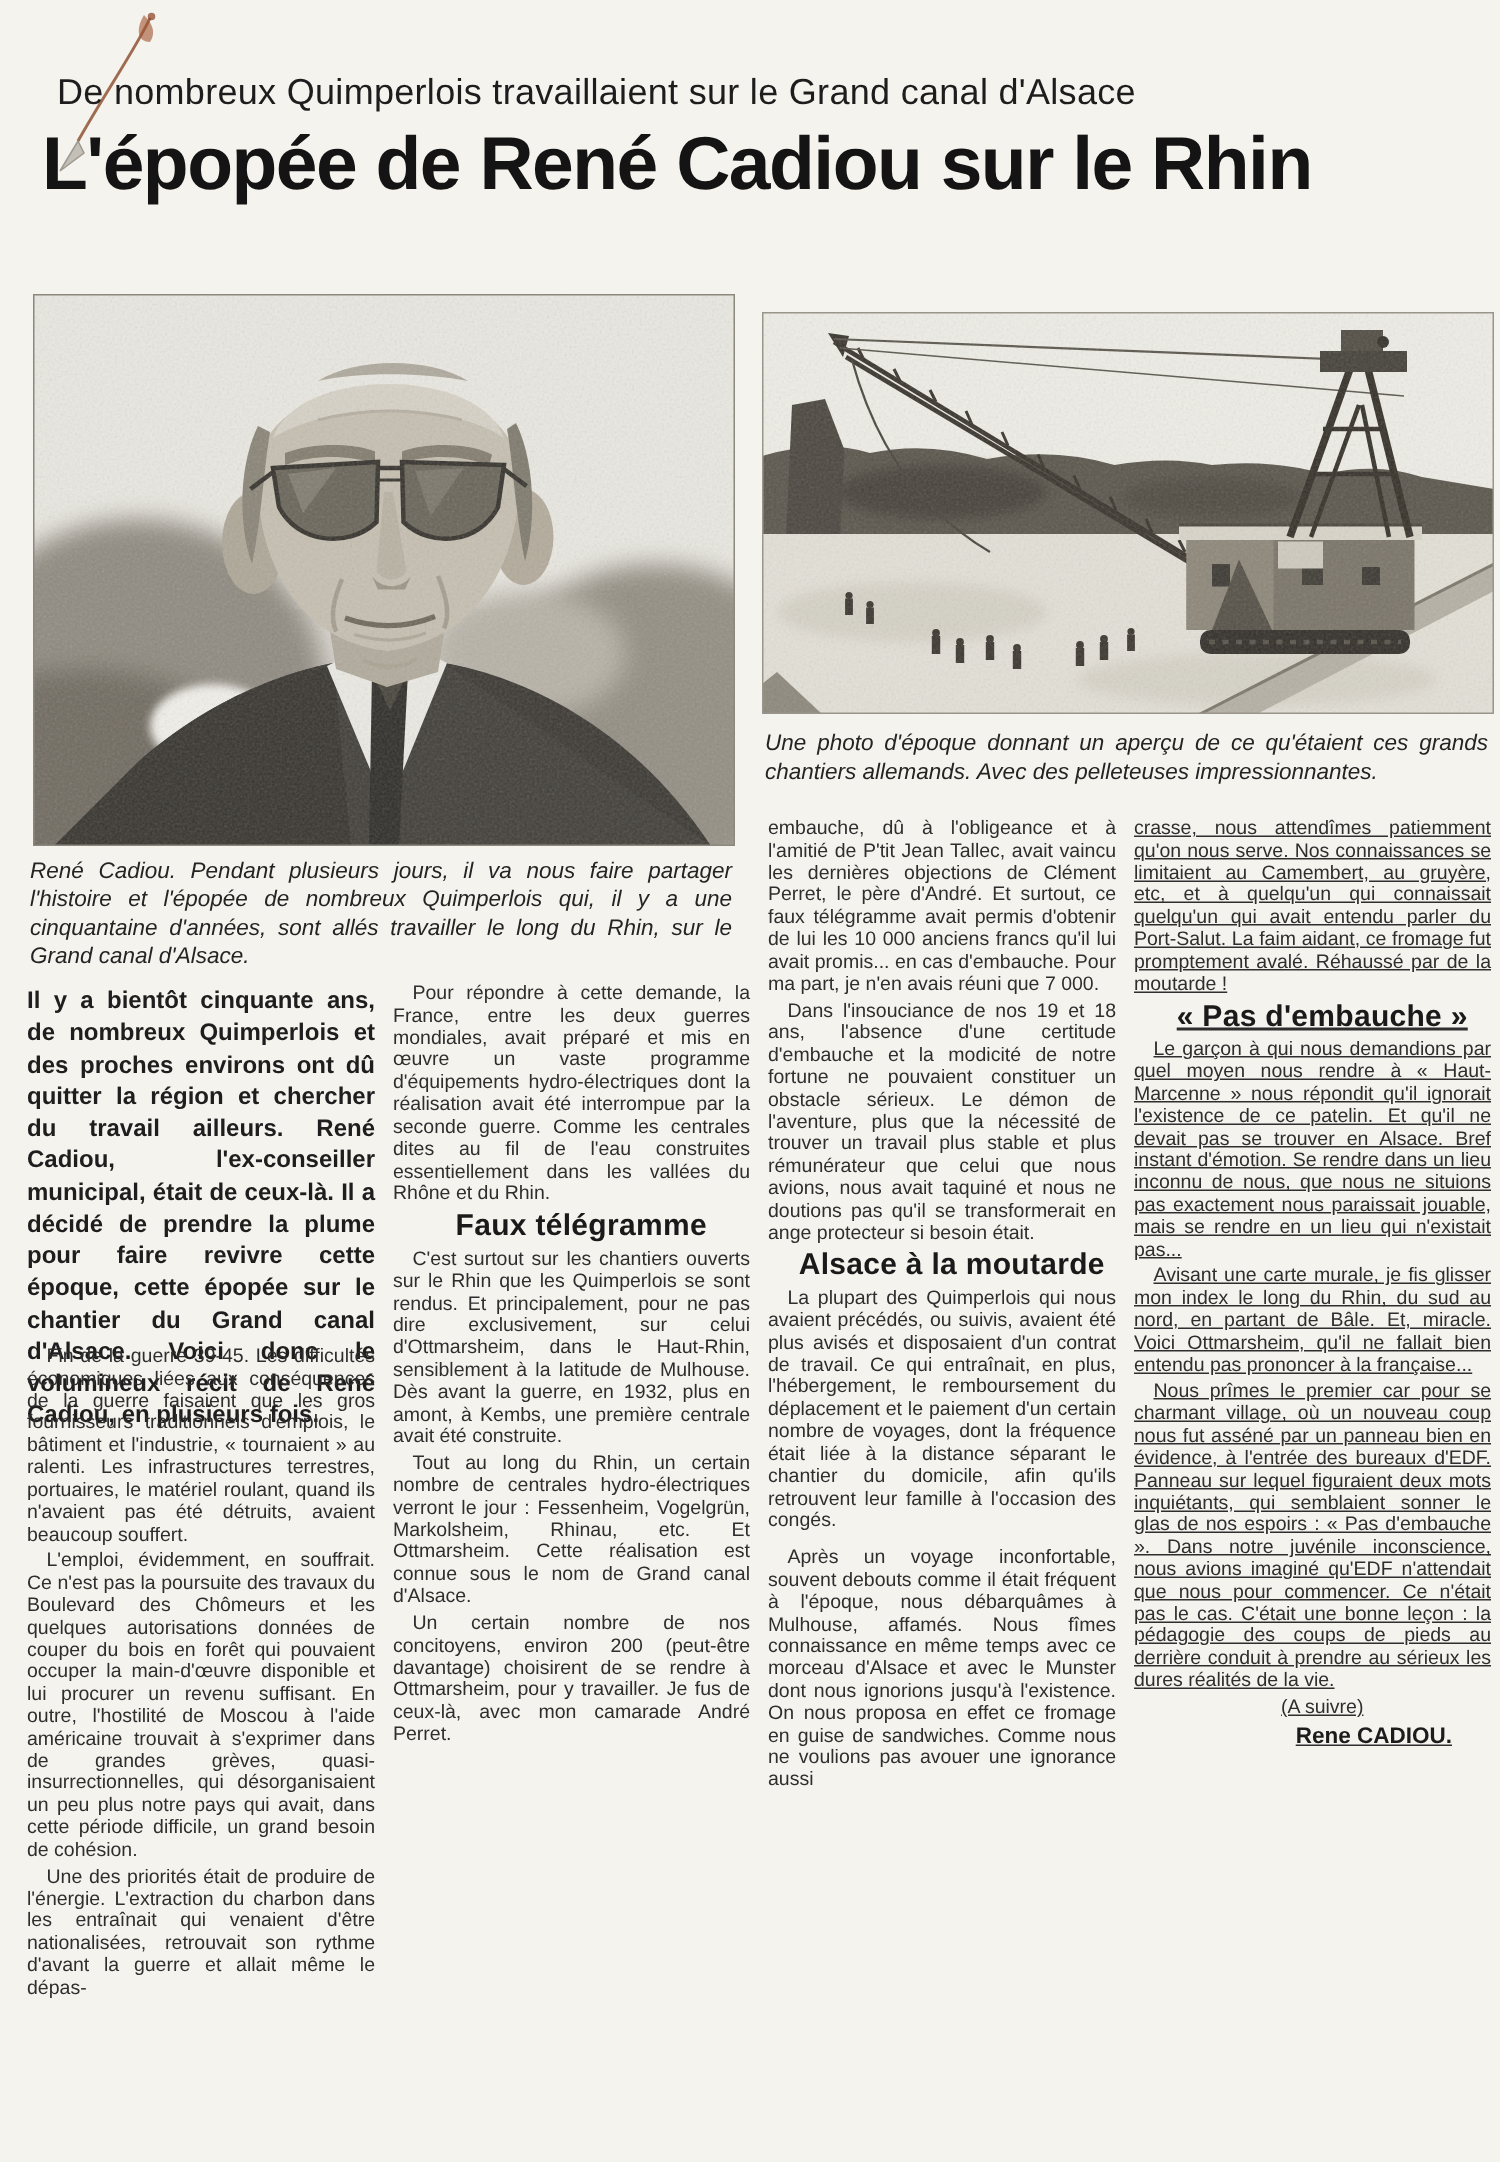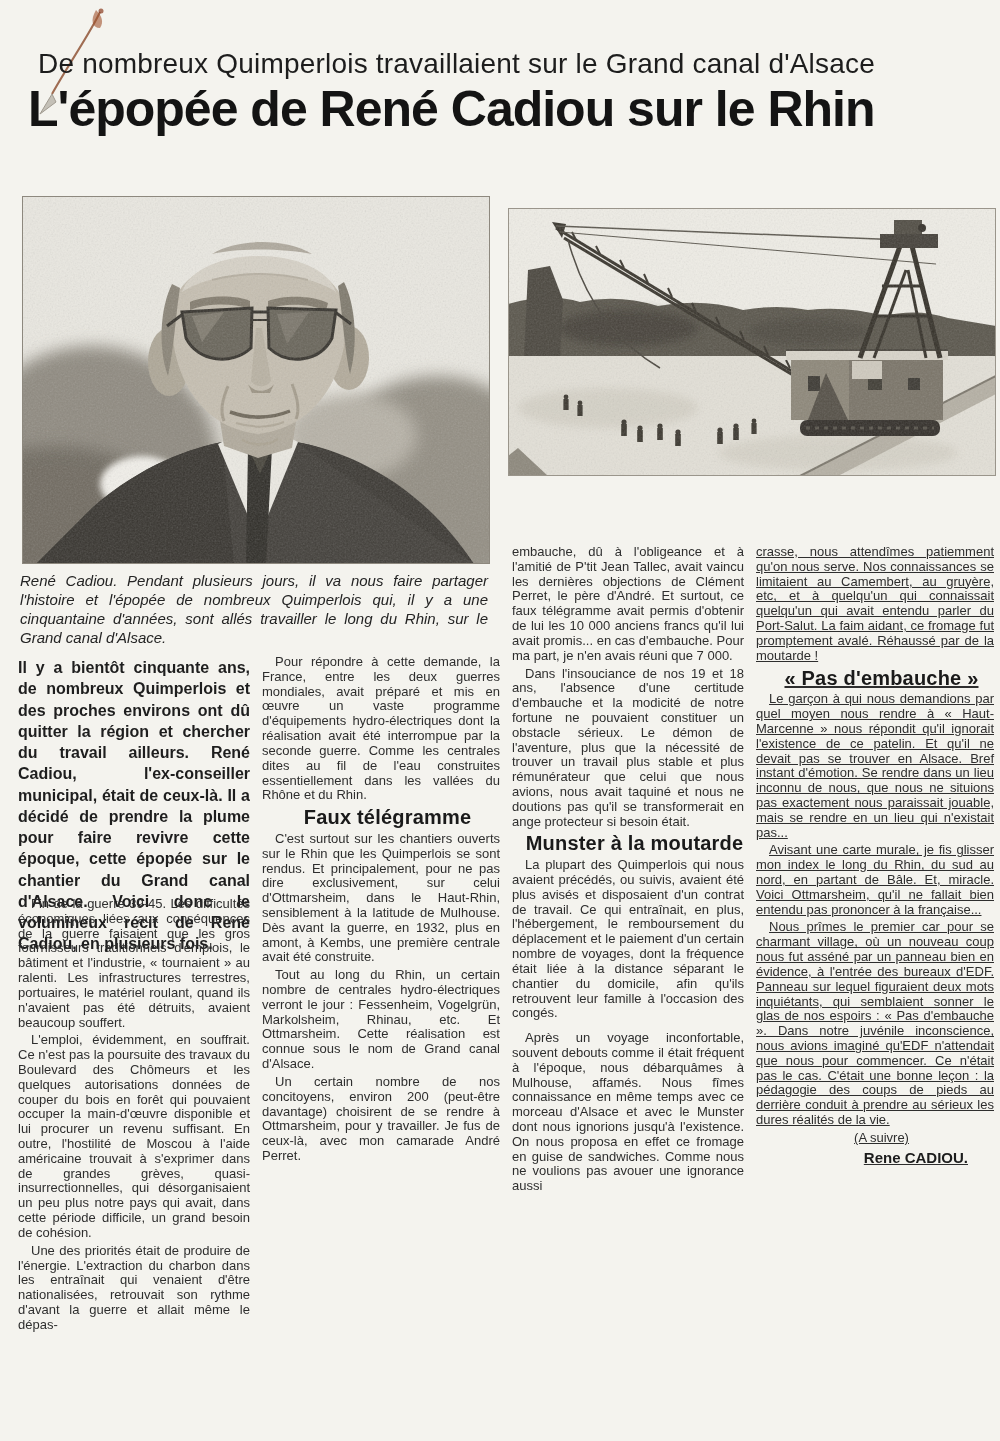--- a/index.html
+++ b/index.html
@@ -4,21 +4,21 @@
 <style>
   html,body{margin:0;padding:0;background:#e9e7e1;}
   .page{
     position:relative;width:1000px;height:1441px;overflow:hidden;
     background:#f4f3ee;
     font-family:"Liberation Sans","DejaVu Sans",sans-serif;
     color:#262626;
   }
   .kicker{
     position:absolute;left:38px;top:48px;width:930px;
-    font-size:28px;font-weight:500;letter-spacing:.2px;color:#1d1d1d;
+    font-size:24px;font-weight:500;letter-spacing:.2px;color:#1d1d1d;
   }
   .headline{
     position:absolute;left:28px;top:80px;width:950px;margin:0;
     font-size:50px;font-weight:700;letter-spacing:-1px;color:#141414;
   }
   .photo{position:absolute;line-height:0;}
   .photo svg{display:block;}
   .portrait{left:22px;top:196px;}
   .worksite{left:508px;top:208px;}
   .caption{
@@ -210,20 +210,21 @@
         <g transform="translate(246,224)">
             <circle cx="0" cy="-11" r="2.4"></circle>
             <rect x="-2.6" y="-9" width="5.2" height="11"></rect>
           </g>
       </g>
       <rect width="488" height="268" filter="url(#w-noise)" opacity="0.2"></rect>
       <rect x="0.5" y="0.5" width="487" height="267" fill="none" stroke="#9a958b" stroke-width="1"></rect>
     </svg>
   </div>
 
+  <div class="caption cap-right">Une photo d'époque donnant un aperçu de ce qu'étaient ces grands chantiers allemands. Avec des pelleteuses impressionnantes.</div>
   <div class="caption cap-left">René Cadiou. Pendant plusieurs jours, il va nous faire partager l'histoire et l'épopée de nombreux Quimperlois qui, il y a une cinquantaine d'années, sont allés travailler le long du Rhin, sur le Grand canal d'Alsace.</div>
 
   <div class="intro">Il y a bientôt cinquante ans, de nombreux Quimperlois et des proches environs ont dû quitter la région et chercher du travail ailleurs. René Cadiou, l'ex-conseiller municipal, était de ceux-là. Il a décidé de prendre la plume pour faire revivre cette époque, cette épopée sur le chantier du Grand canal d'Alsace. Voici donc le volumineux récit de René Cadiou, en plusieurs fois.</div>
 
   <div class="col col1">
     <p>Fin de la guerre 39-45. Les difficultés économiques liées aux conséquences de la guerre faisaient que les gros fournisseurs traditionnels d'emplois, le bâtiment et l'industrie, « tournaient » au ralenti. Les infrastructures terrestres, portuaires, le matériel roulant, quand ils n'avaient pas été détruits, avaient beaucoup souffert.</p>
     <p>L'emploi, évidemment, en souffrait. Ce n'est pas la poursuite des travaux du Boulevard des Chômeurs et les quelques autorisations données de couper du bois en forêt qui pouvaient occuper la main-d'œuvre disponible et lui procurer un revenu suffisant. En outre, l'hostilité de Moscou à l'aide américaine trouvait à s'exprimer dans de grandes grèves, quasi-insurrectionnelles, qui désorganisaient un peu plus notre pays qui avait, dans cette période difficile, un grand besoin de cohésion.</p>
     <p>Une des priorités était de produire de l'énergie. L'extraction du charbon dans les entraînait qui venaient d'être nationalisées, retrouvait son rythme d'avant la guerre et allait même le dépas-</p>
   </div>
 
@@ -231,21 +232,21 @@
     <p>Pour répondre à cette demande, la France, entre les deux guerres mondiales, avait préparé et mis en œuvre un vaste programme d'équipements hydro-électriques dont la réalisation avait été interrompue par la seconde guerre. Comme les centrales dites au fil de l'eau construites essentiellement dans les vallées du Rhône et du Rhin.</p>
     <p class="subhead">Faux télégramme</p>
     <p>C'est surtout sur les chantiers ouverts sur le Rhin que les Quimperlois se sont rendus. Et principalement, pour ne pas dire exclusivement, sur celui d'Ottmarsheim, dans le Haut-Rhin, sensiblement à la latitude de Mulhouse. Dès avant la guerre, en 1932, plus en amont, à Kembs, une première centrale avait été construite.</p>
     <p>Tout au long du Rhin, un certain nombre de centrales hydro-électriques verront le jour : Fessenheim, Vogelgrün, Markolsheim, Rhinau, etc. Et Ottmarsheim. Cette réalisation est connue sous le nom de Grand canal d'Alsace.</p>
     <p>Un certain nombre de nos concitoyens, environ 200 (peut-être davantage) choisirent de se rendre à Ottmarsheim, pour y travailler. Je fus de ceux-là, avec mon camarade André Perret.</p>
   </div>
 
   <div class="col col3">
     <p class="noindent">embauche, dû à l'obligeance et à l'amitié de P'tit Jean Tallec, avait vaincu les dernières objections de Clément Perret, le père d'André. Et surtout, ce faux télégramme avait permis d'obtenir de lui les 10 000 anciens francs qu'il lui avait promis... en cas d'embauche. Pour ma part, je n'en avais réuni que 7 000.</p>
     <p>Dans l'insouciance de nos 19 et 18 ans, l'absence d'une certitude d'embauche et la modicité de notre fortune ne pouvaient constituer un obstacle sérieux. Le démon de l'aventure, plus que la nécessité de trouver un travail plus stable et plus rémunérateur que celui que nous avions, nous avait taquiné et nous ne doutions pas qu'il se transformerait en ange protecteur si besoin était.</p>
-    <p class="subhead">Munster à la moutarde</p>
+    <p class="subhead">Alsace à la moutarde</p>
     <p>La plupart des Quimperlois qui nous avaient précédés, ou suivis, avaient été plus avisés et disposaient d'un contrat de travail. Ce qui entraînait, en plus, l'hébergement, le remboursement du déplacement et le paiement d'un certain nombre de voyages, dont la fréquence était liée à la distance séparant le chantier du domicile, afin qu'ils retrouvent leur famille à l'occasion des congés.</p>
     <p class="gap">Après un voyage inconfortable, souvent debouts comme il était fréquent à l'époque, nous débarquâmes à Mulhouse, affamés. Nous fîmes connaissance en même temps avec ce morceau d'Alsace et avec le Munster dont nous ignorions jusqu'à l'existence. On nous proposa en effet ce fromage en guise de sandwiches. Comme nous ne voulions pas avouer une ignorance aussi</p>
   </div>
 
   <div class="col col4">
     <p class="noindent">crasse, nous attendîmes patiemment qu'on nous serve. Nos connaissances se limitaient au Camembert, au gruyère, etc, et à quelqu'un qui connaissait quelqu'un qui avait entendu parler du Port-Salut. La faim aidant, ce fromage fut promptement avalé. Réhaussé par de la moutarde !</p>
     <p class="subhead">« Pas d'embauche »</p>
     <p>Le garçon à qui nous demandions par quel moyen nous rendre à « Haut-Marcenne » nous répondit qu'il ignorait l'existence de ce patelin. Et qu'il ne devait pas se trouver en Alsace. Bref instant d'émotion. Se rendre dans un lieu inconnu de nous, que nous ne situions pas exactement nous paraissait jouable, mais se rendre en un lieu qui n'existait pas...</p>
     <p>Avisant une carte murale, je fis glisser mon index le long du Rhin, du sud au nord, en partant de Bâle. Et, miracle. Voici Ottmarsheim, qu'il ne fallait bien entendu pas prononcer à la française...</p>
     <p>Nous prîmes le premier car pour se charmant village, où un nouveau coup nous fut asséné par un panneau bien en évidence, à l'entrée des bureaux d'EDF. Panneau sur lequel figuraient deux mots inquiétants, qui semblaient sonner le glas de nos espoirs : « Pas d'embauche ». Dans notre juvénile inconscience, nous avions imaginé qu'EDF n'attendait que nous pour commencer. Ce n'était pas le cas. C'était une bonne leçon : la pédagogie des coups de pieds au derrière conduit à prendre au sérieux les dures réalités de la vie.</p>

